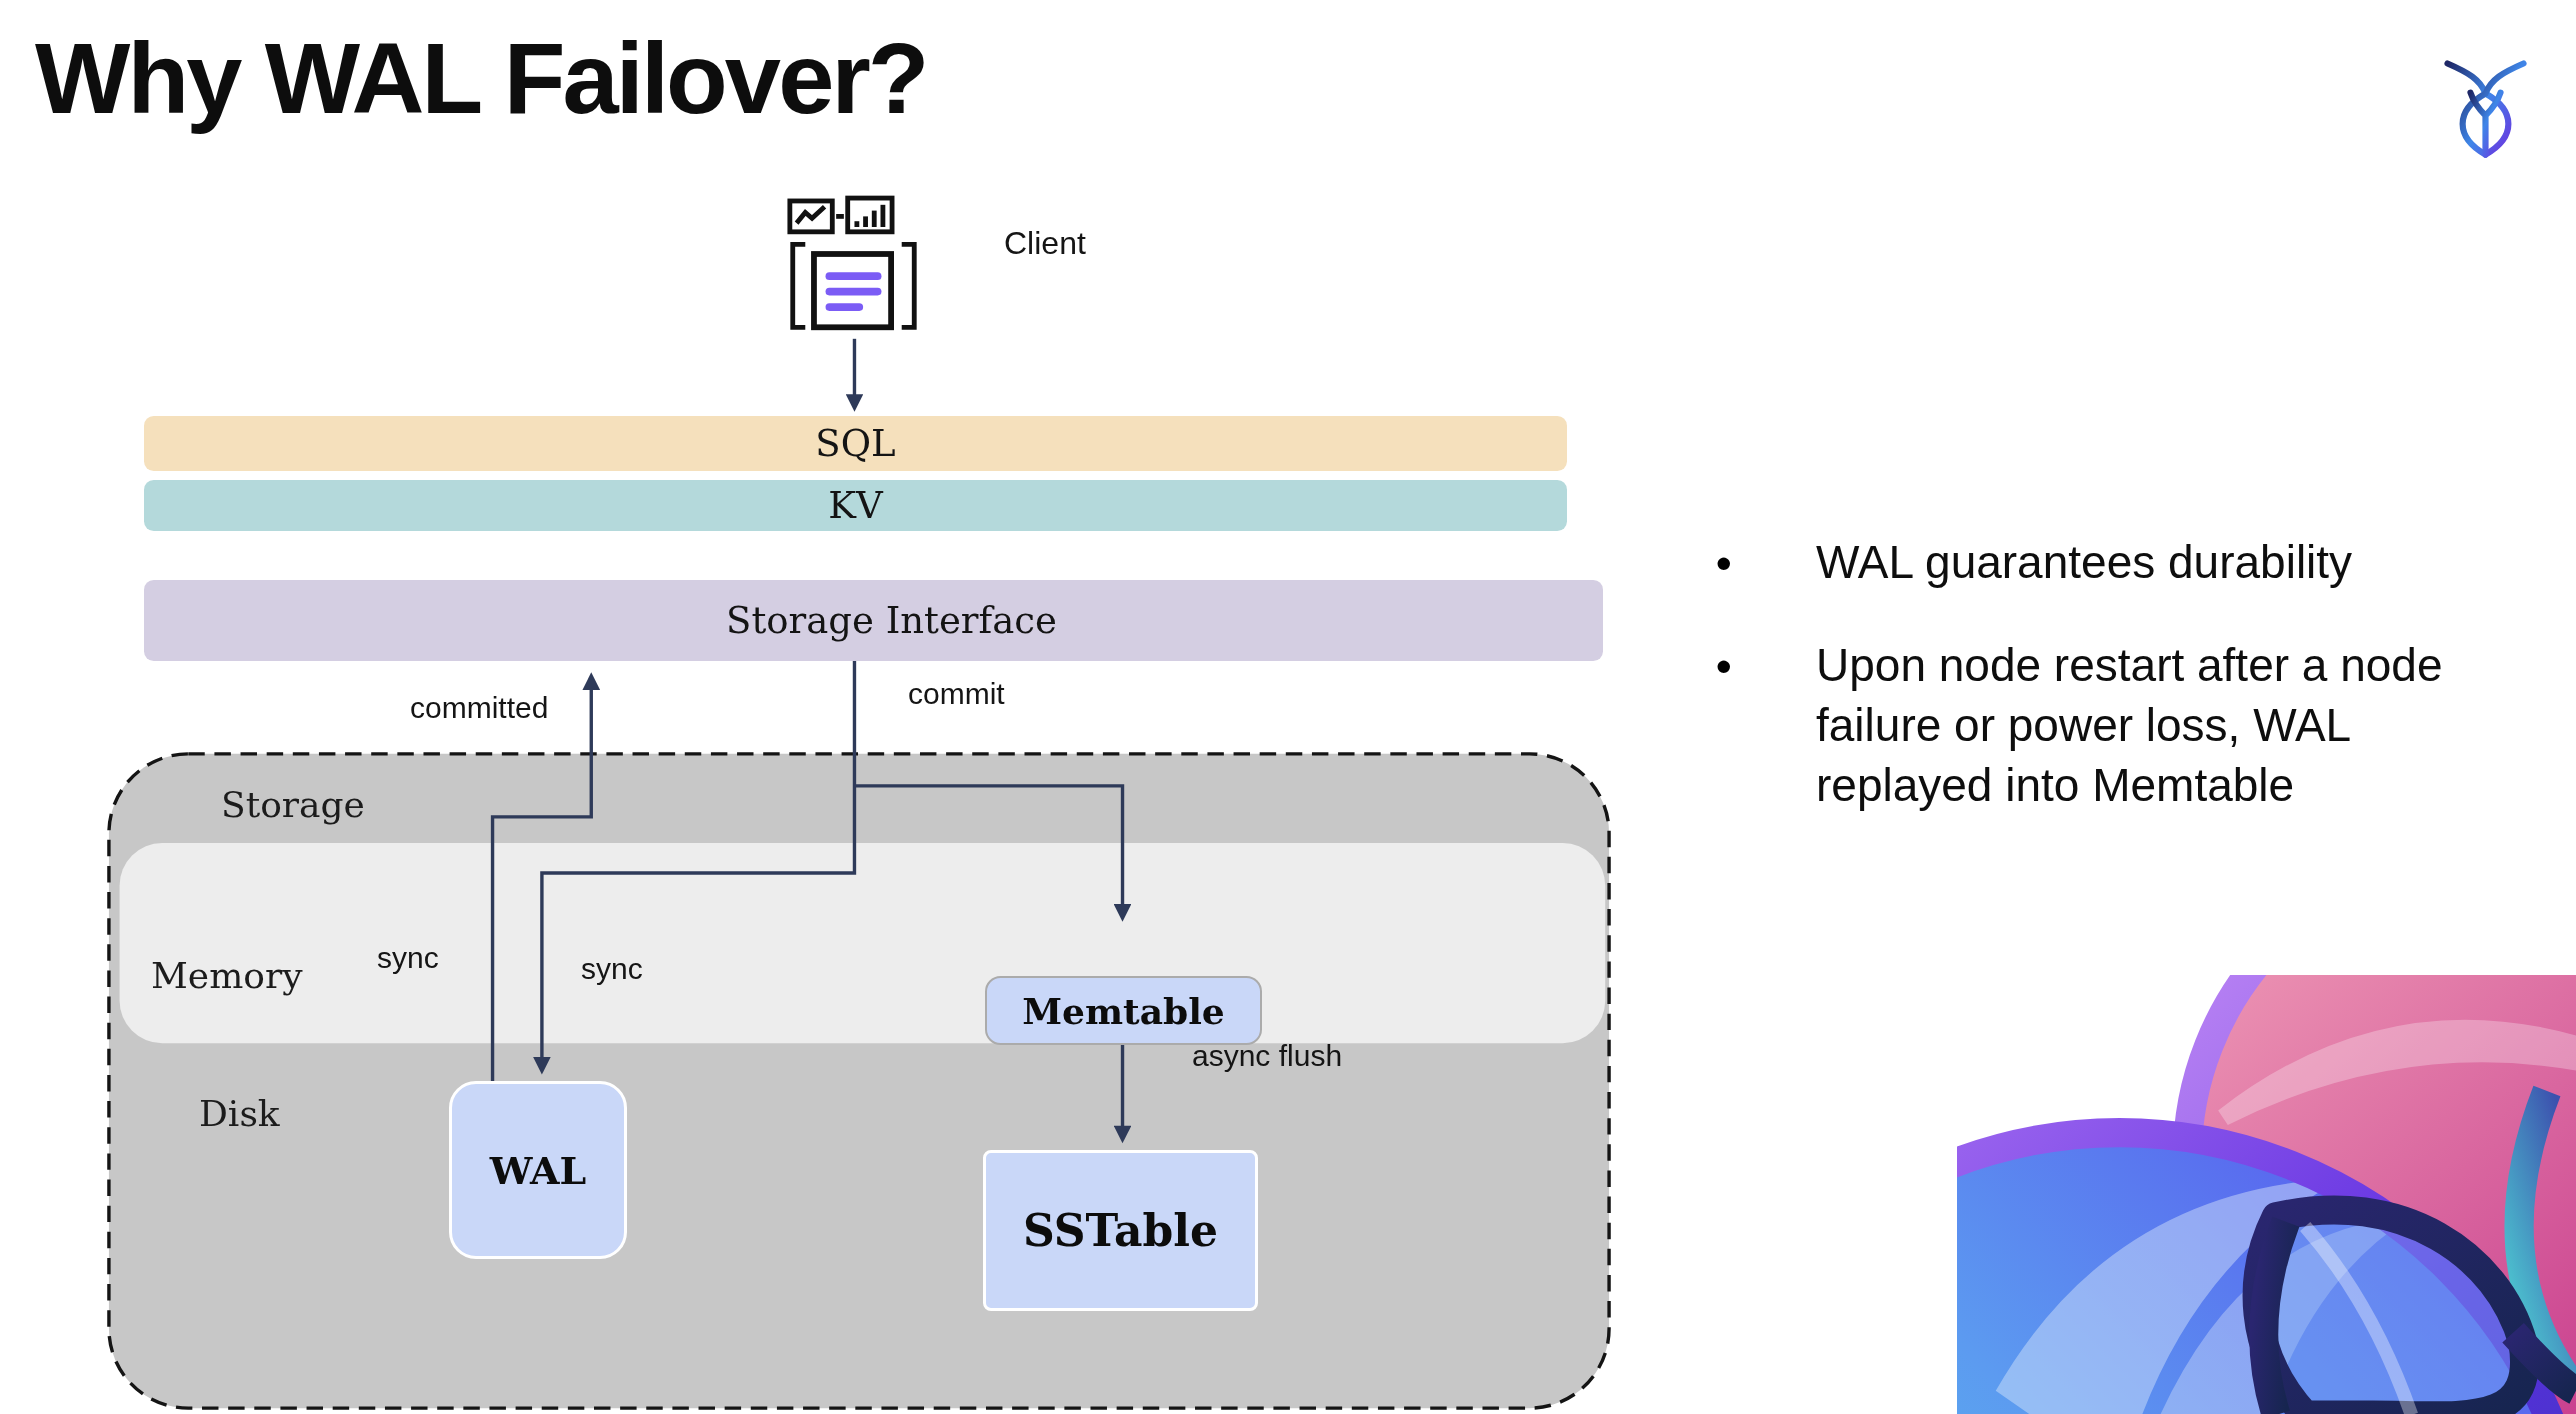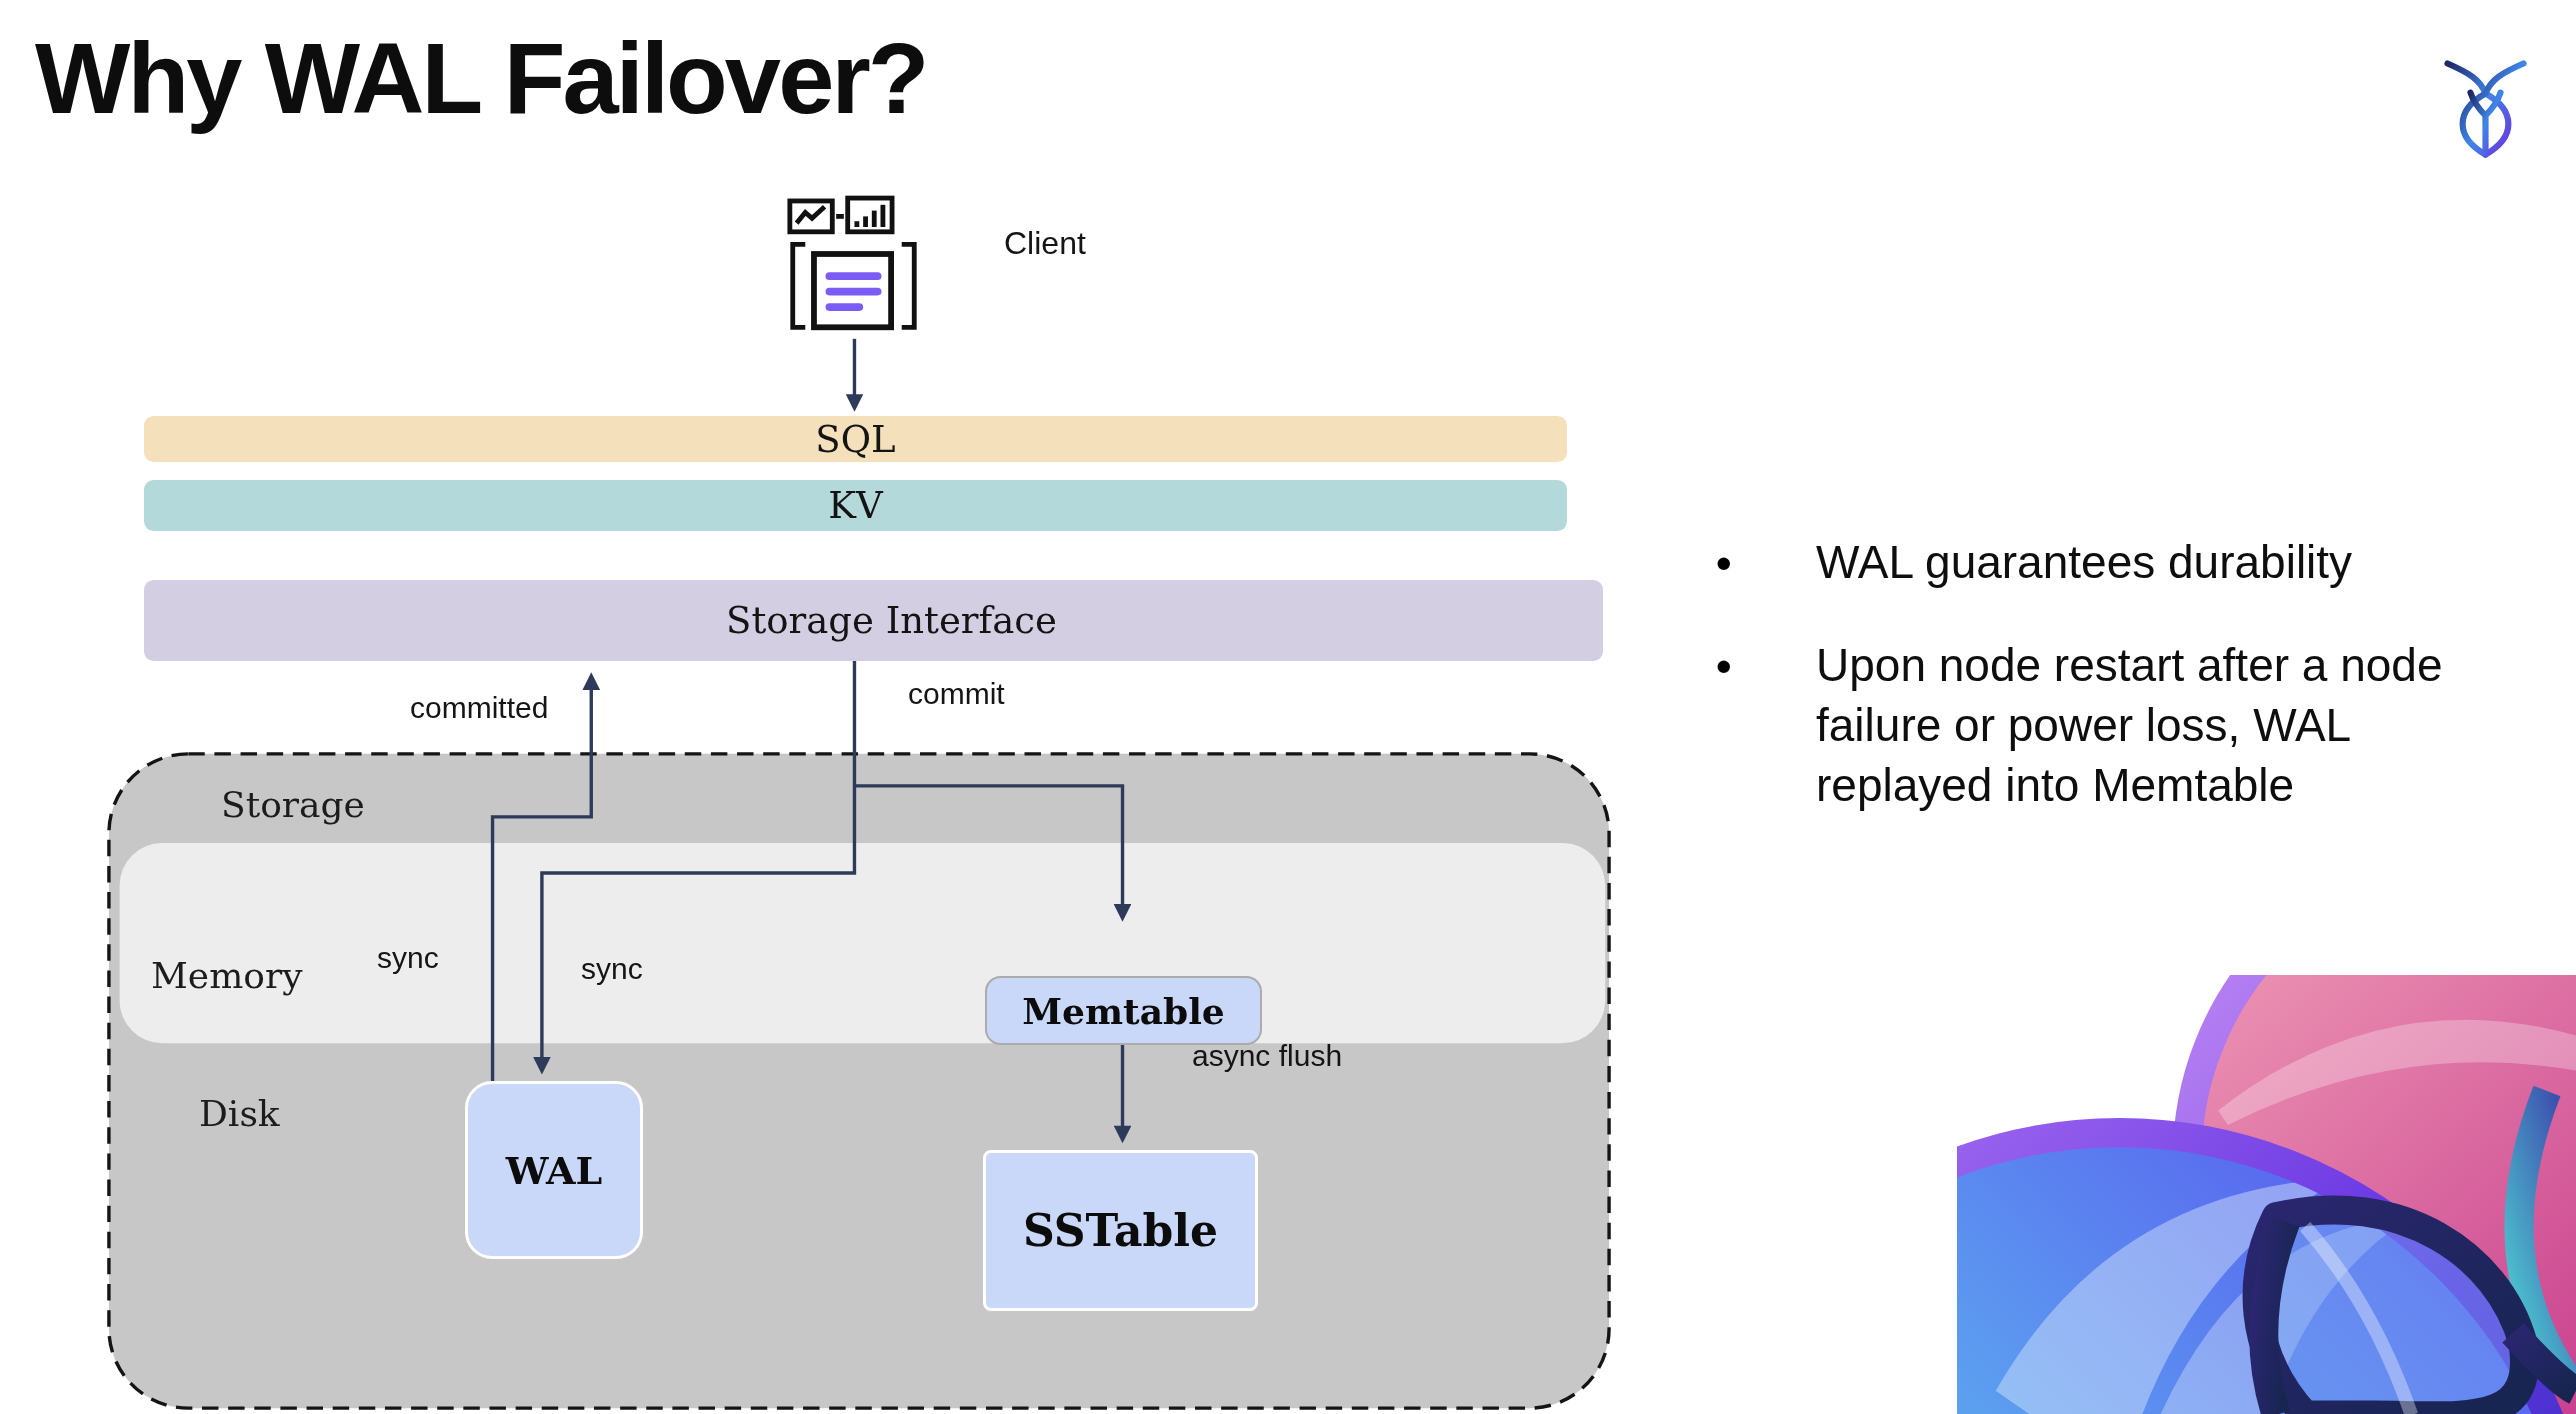--- a/index.html
+++ b/index.html
@@ -17,40 +17,40 @@
   .logo{position:absolute;left:2441px;top:52px;}
   
   .client-icon{position:absolute;left:786px;top:194px;}
   .client-label{position:absolute;left:1004px;top:225px;font-size:32px;color:#151515;}
   
   .bar{
     position:absolute;left:144px;width:1423px;border-radius:9.7px;
     display:flex;align-items:center;justify-content:center;
     font-family:"DejaVu Serif","Liberation Serif",serif;font-size:37px;color:#141414;
   }
-  .bar-sql{top:416px;height:46px;background:var(--sql-bar,#F5E0BC);}
+  .bar-sql{top:416px;height:55px;background:var(--sql-bar,#F5E0BC);}
   .bar-kv{top:480px;height:51px;background:var(--kv-bar,#B4D9DB);}
   .bar-storage{top:580px;height:81px;background:var(--storage-bar,#D4CEE2);padding-left:36px;}
   
   .pebble-svg{position:absolute;left:105px;top:750px;}
   .region-label{
     position:absolute;font-family:"DejaVu Serif","Liberation Serif",serif;
     font-size:36px;color:#1c1c1c;
   }
   .lbl-pebble{left:221px;top:784px;}
   .lbl-memory{left:151px;top:955px;}
   .lbl-disk{left:199px;top:1093px;}
   
   .node{
     position:absolute;display:flex;align-items:center;justify-content:center;
     background:var(--node-fill,#C9D7F8);
     font-family:"DejaVu Serif","Liberation Serif",serif;font-weight:bold;color:#0c0c0c;
     z-index:6;box-sizing:border-box;
   }
-  .node-wal{left:449px;top:1081px;width:178px;height:178px;border-radius:27px;border:3.9px solid #ffffff;font-size:38px;margin-left:16px;}
+  .node-wal{left:449px;top:1081px;width:178px;height:178px;border-radius:27px;border:3.9px solid #ffffff;font-size:38px;}
   .node-memtable{left:985px;top:976px;width:277px;height:69px;border-radius:15.5px;border:2.9px solid #ababab;font-size:36px;}
   .node-sstable{left:983px;top:1150px;width:275px;height:161px;border-radius:8px;border:3.9px solid #ffffff;font-size:44px;}
   
   .edge-label{position:absolute;font-size:30px;color:#151515;z-index:7;}
   .lbl-committed{left:410px;top:691px;}
   .lbl-commit{left:908px;top:677px;}
   .lbl-sync-a{left:377px;top:941px;}
   .lbl-sync-b{left:581px;top:952px;}
   .lbl-async{left:1192px;top:1039px;}
   

